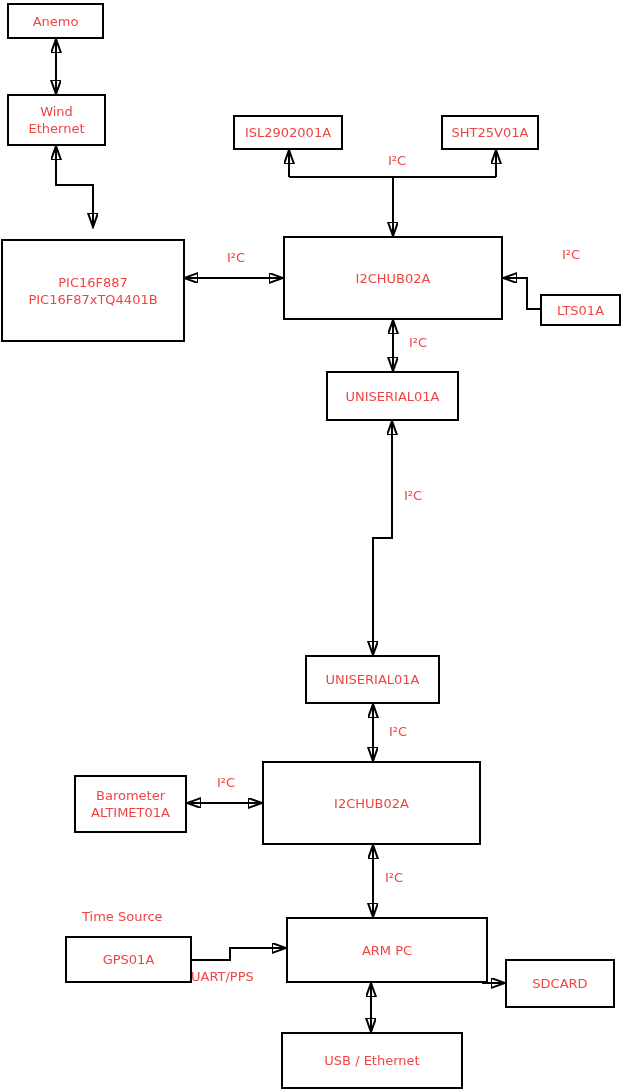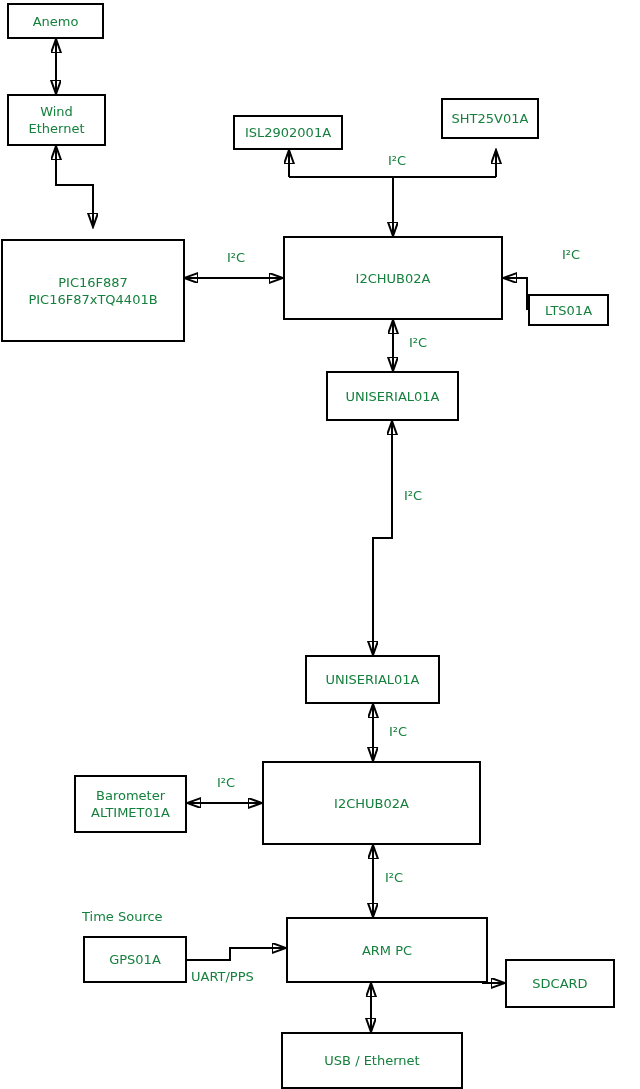--- a/index.html
+++ b/index.html
@@ -6,21 +6,21 @@
     margin: 0;
     padding: 0;
     background: #ffffff;
   }
   .canvas {
     position: relative;
     width: 640px;
     height: 1089px;
     background: #ffffff;
     font-family: "DejaVu Sans", "Liberation Sans", sans-serif;
-    color: #15803d;
+    color: #ef4444;
     overflow: hidden;
   }
   svg.wires {
     position: absolute;
     left: 0;
     top: 0;
     pointer-events: none;
   }
   svg.wires path {
     stroke: #000000;
@@ -90,29 +90,29 @@
 
   <div class="node" style="left:1px;top:239px;width:184px;height:103px">
     <span>PIC16F887</span>
     <span>PIC16F87xTQ4401B</span>
   </div>
 
   <div class="node" style="left:233px;top:115px;width:110px;height:35px">
     <span>ISL2902001A</span>
   </div>
 
-  <div class="node" style="left:441px;top:98px;width:98px;height:41px">
+  <div class="node" style="left:441px;top:115px;width:98px;height:35px">
     <span>SHT25V01A</span>
   </div>
 
   <div class="node" style="left:283px;top:236px;width:220px;height:84px">
     <span>I2CHUB02A</span>
   </div>
 
-  <div class="node" style="left:528px;top:294px;width:81px;height:32px">
+  <div class="node" style="left:540px;top:294px;width:81px;height:32px">
     <span>LTS01A</span>
   </div>
 
   <div class="node" style="left:326px;top:371px;width:133px;height:50px">
     <span>UNISERIAL01A</span>
   </div>
 
   <div class="node" style="left:305px;top:655px;width:135px;height:49px">
     <span>UNISERIAL01A</span>
   </div>
@@ -123,21 +123,21 @@
   </div>
 
   <div class="node" style="left:262px;top:761px;width:219px;height:84px">
     <span>I2CHUB02A</span>
   </div>
 
   <div class="node" style="left:286px;top:917px;width:202px;height:66px">
     <span>ARM PC</span>
   </div>
 
-  <div class="node" style="left:83px;top:936px;width:104px;height:47px">
+  <div class="node" style="left:65px;top:936px;width:127px;height:47px">
     <span>GPS01A</span>
   </div>
 
   <div class="node" style="left:281px;top:1032px;width:182px;height:57px">
     <span>USB / Ethernet</span>
   </div>
 
   <div class="node" style="left:505px;top:959px;width:110px;height:49px">
     <span>SDCARD</span>
   </div>

